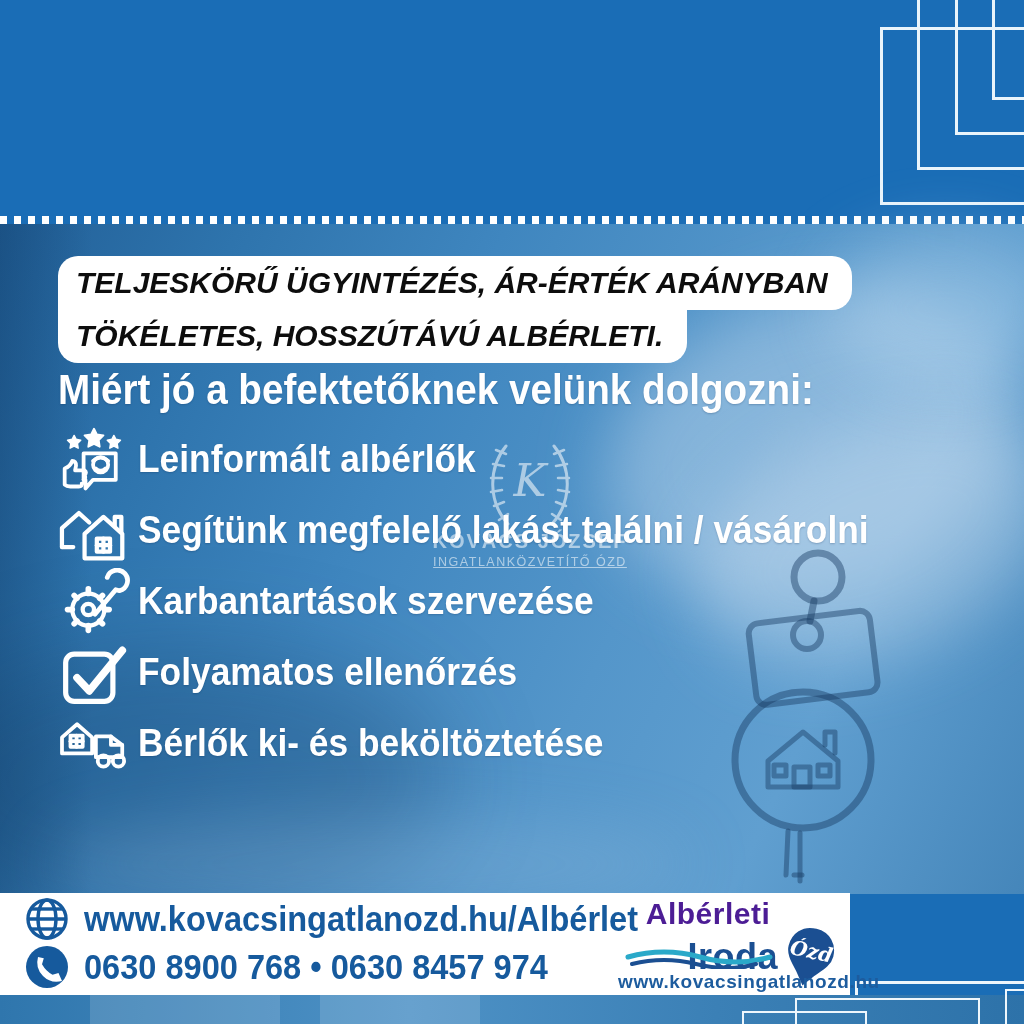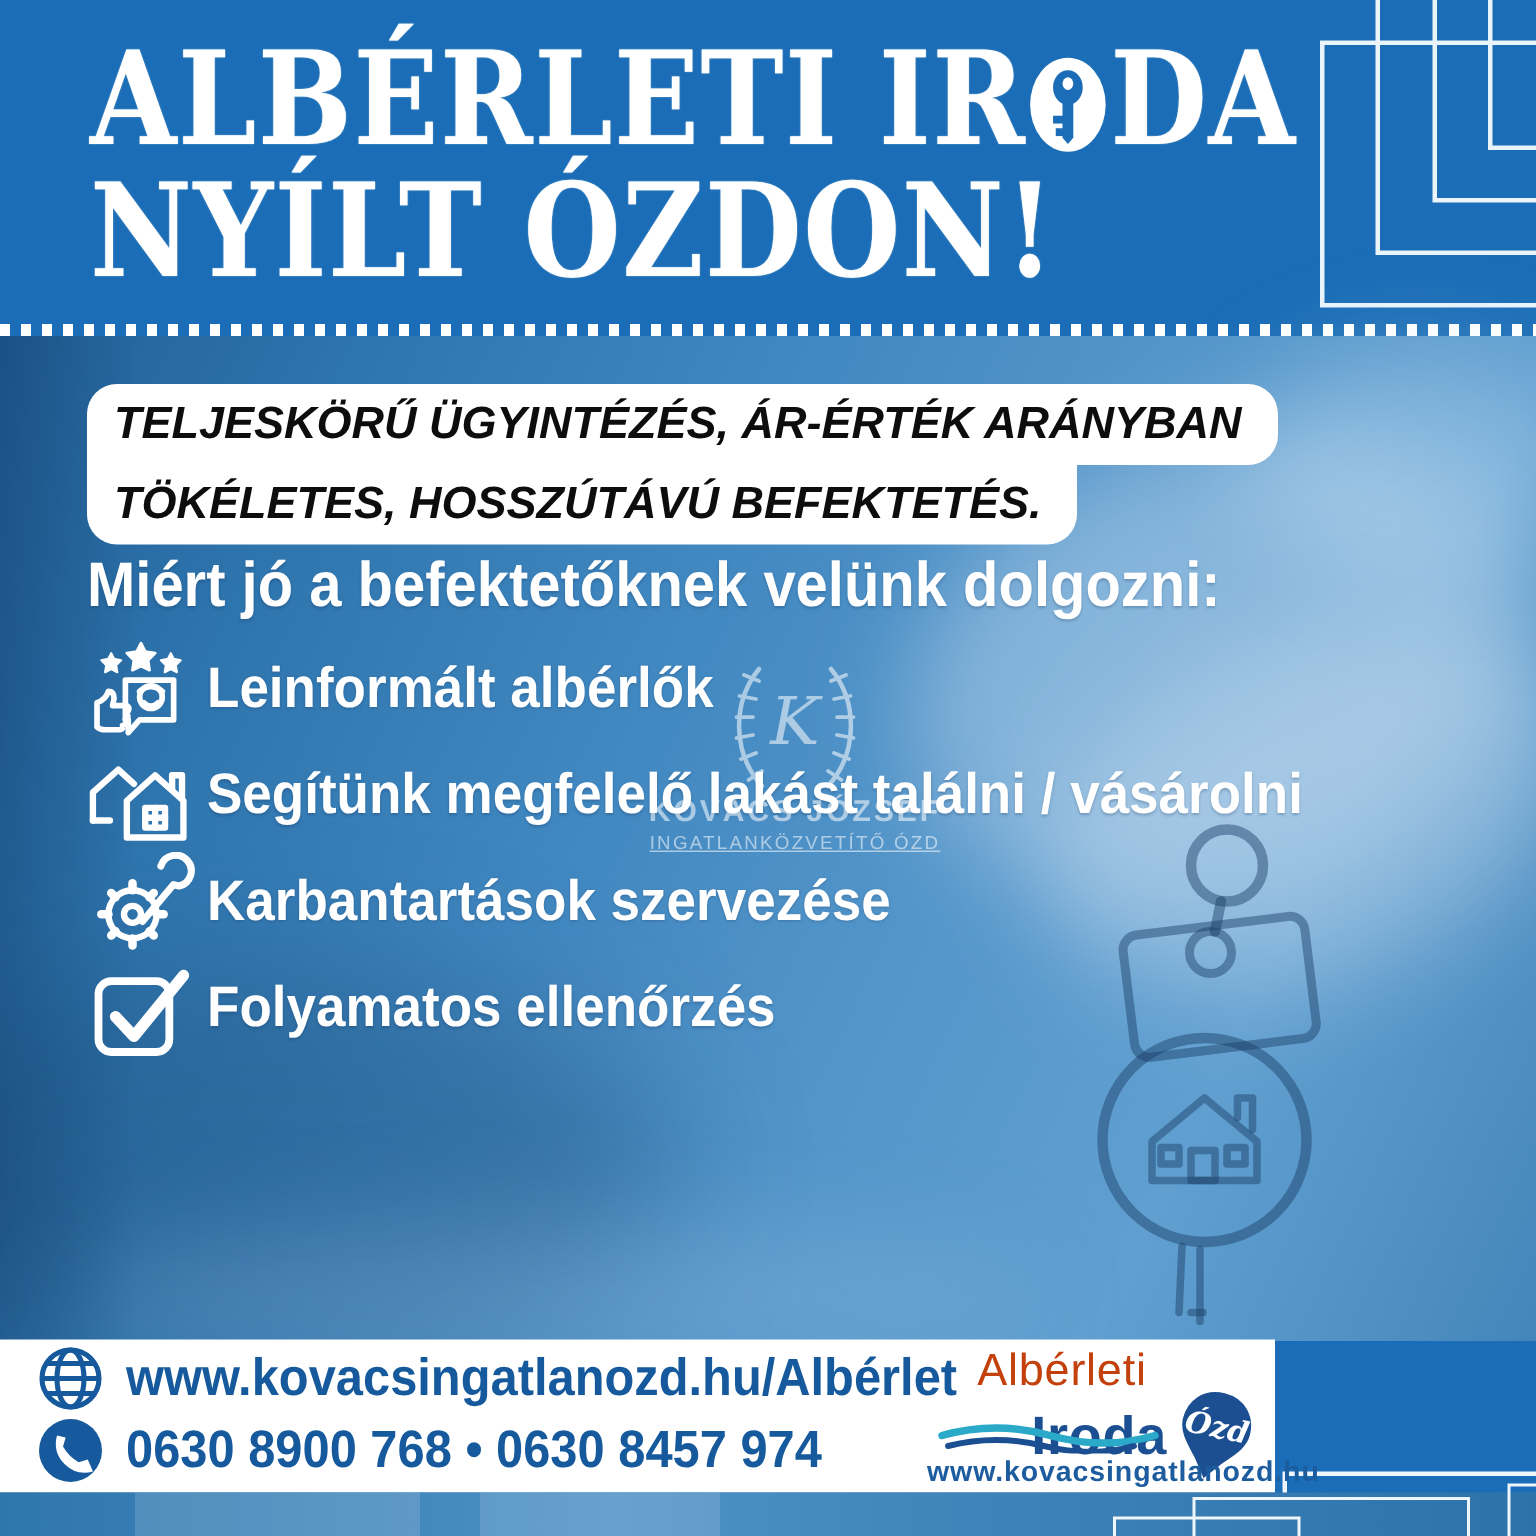--- a/index.html
+++ b/index.html
@@ -70,21 +70,21 @@
   .fr2 { left:818px; top:791px; width:179px; height:102px; }
 
   
   .bottom-bar { position:absolute; left:0; top:893px; width:850px; height:102px; background:#ffffff; }
   .contact { position:absolute; left:24px; top:2px; }
   .contact-row { display:flex; align-items:center; height:48px; gap:14px; }
   .contact-text { color:#165a9d; font-weight:700; font-size:35px; white-space:nowrap;
     transform:scaleX(.93); transform-origin:left center; }
 
   .logo { position:absolute; right:12px; top:4px; width:220px; height:94px; }
-  .logo-line1 { color:#c2410c; font-weight:400; font-size:30px; letter-spacing:.5px; text-align:center; margin-right:40px; }
+  .logo-line1 { color:#4c1d95; font-weight:700; font-size:30px; letter-spacing:.5px; text-align:center; margin-right:40px; }
   .logo-row2 { display:flex; align-items:center; justify-content:flex-end; margin-top:-8px; }
   .logo-line2 { color:#1b4f92; font-weight:700; font-size:36px; letter-spacing:.5px; }
   .logo-pin { position:relative; width:56px; height:66px; margin-left:4px; margin-top:2px; }
   .logo-waves { position:absolute; left:6px; top:52px; }
   .logo-url { position:absolute; left:0; top:74px; width:190px; text-align:center;
     color:#1d5c9e; font-weight:700; font-size:19px; letter-spacing:.6px; white-space:nowrap; }
 
   
   .bottom-strip { position:absolute; left:0; top:995px; width:1024px; height:29px;
     background:linear-gradient(90deg,#2f76ad,#4e92c6 40%,#3b80b6 70%,#2d72a9); }
@@ -95,31 +95,20 @@
   .sf1 { left:795px; top:3px; width:185px; height:40px; }
   .sf2 { left:742px; top:16px; width:125px; height:40px; }
   .sf3 { left:1005px; top:-6px; width:80px; height:50px; }
 </style>
 </head>
 <body>
 
 <div class="poster">
 
   <div class="top-section">
-    <div class="title">
-      <span class="title-line"><span>ALBÉRLETI IR</span><span class="key-o"><svg width="58" height="60" viewBox="0 0 60 62">
-        <ellipse cx="30" cy="31" rx="28" ry="30" fill="#ffffff"></ellipse>
-        <circle cx="30" cy="20" r="11" fill="#1a6db6"></circle>
-        <circle cx="30" cy="17.5" r="4" fill="#ffffff"></circle>
-        <path d="M26 29 h8 v23 l-4 4 -4-4 z" fill="#1a6db6"></path>
-        <rect x="19" y="38" width="8" height="5" fill="#1a6db6"></rect>
-        <rect x="21" y="46" width="6" height="5" fill="#1a6db6"></rect>
-      </svg></span><span>DA</span></span>
-      <span class="title-line">NYÍLT ÓZDON!</span>
-    </div>
     <div class="sq sq1"></div>
     <div class="sq sq2"></div>
     <div class="sq sq3"></div>
     <div class="sq sq4"></div>
   </div>
 
   <div class="dotted-sep"></div>
 
   <div class="photo-section">
     <div class="blob blob-hand1"></div>
@@ -146,21 +135,21 @@
       </g>
       <g stroke-width="5">
         <line x1="98" y1="286" x2="96" y2="330"></line>
         <line x1="110" y1="288" x2="110" y2="336"></line>
         <line x1="104" y1="330" x2="112" y2="330"></line>
       </g>
     </svg>
 
     <div class="tagline">
       <span class="pill pill-1">TELJESKÖRŰ ÜGYINTÉZÉS, ÁR-ÉRTÉK ARÁNYBAN</span>
-      <span class="pill pill-2">TÖKÉLETES, HOSSZÚTÁVÚ BEFEKTETÉS.</span>
+      <span class="pill pill-2">TÖKÉLETES, HOSSZÚTÁVÚ ALBÉRLETI.</span>
     </div>
 
     <div class="list-heading">Miért jó a befektetőknek velünk dolgozni:</div>
 
     <ul class="benefits">
       <li class="benefit">
         <span class="icon-box">
           <svg width="74" height="70" viewBox="0 0 78 74" fill="none" stroke="#fff" stroke-width="4" stroke-linecap="round" stroke-linejoin="round">
             <path d="M39 4 l3 6 7 1 -5 5 1 7 -6-3 -6 3 1-7 -5-5 7-1 z" fill="#fff" stroke-width="2"></path>
             <path d="M18 11 l2 4 5 1 -3.5 3.5 .8 5 -4.3-2.2 -4.3 2.2 .8-5 -3.5-3.5 5-1 z" fill="#fff" stroke-width="1.5"></path>
@@ -209,20 +198,35 @@
         <span class="label">Karbantartások szervezése</span>
       </li>
       <li class="benefit">
         <span class="icon-box">
           <svg width="72" height="68" viewBox="0 0 76 72" fill="none" stroke="#fff" stroke-linecap="round" stroke-linejoin="round">
             <rect x="8" y="16" width="50" height="50" rx="9" stroke-width="5.5"></rect>
             <path d="M20 41 l13 14 L68 12" stroke-width="8"></path>
           </svg>
         </span>
         <span class="label">Folyamatos ellenőrzés</span>
+      </li>
+      <li class="benefit">
+        <span class="icon-box">
+          <svg width="80" height="64" viewBox="0 0 84 68" fill="none" stroke="#fff" stroke-width="4" stroke-linecap="round" stroke-linejoin="round">
+            <path d="M8 44 V27 L24 13 40 27 V44 H8 Z"></path>
+            <rect x="17" y="25" width="13" height="12"></rect>
+            <line x1="23.5" y1="25" x2="23.5" y2="37"></line>
+            <line x1="17" y1="31" x2="30" y2="31"></line>
+            <path d="M44 48 V26 h16 l12 9 v13 z"></path>
+            <path d="M60 26 v9 h12"></path>
+            <circle cx="52" cy="52" r="6"></circle>
+            <circle cx="68" cy="52" r="6"></circle>
+          </svg>
+        </span>
+        <span class="label">Bérlők ki- és beköltöztetése</span>
       </li>
     </ul>
 
     <div class="watermark">
       <svg class="wm-wreath" width="140" height="104" viewBox="0 0 140 104" fill="none" stroke="#fff" stroke-width="3" stroke-linecap="round">
         <path d="M46 6 C28 28 28 62 48 84"></path>
         <path d="M94 6 C112 28 112 62 92 84"></path>
         <g stroke-width="2.5">
           <path d="M46 14 l-10 -4 M44 26 l-11 -2 M42 38 l-11 0 M42 50 l-11 2 M44 62 l-10 4 M48 74 l-9 6"></path>
           <path d="M94 14 l10 -4 M96 26 l11 -2 M98 38 l11 0 M98 50 l11 2 M96 62 l10 4 M92 74 l9 6"></path>

